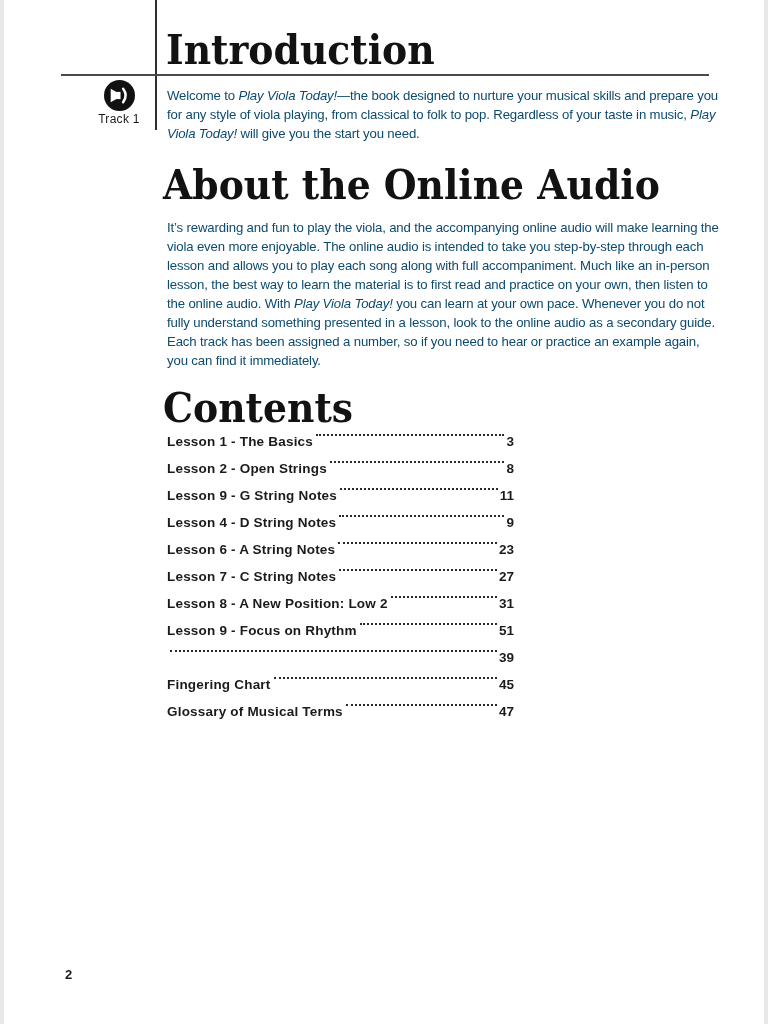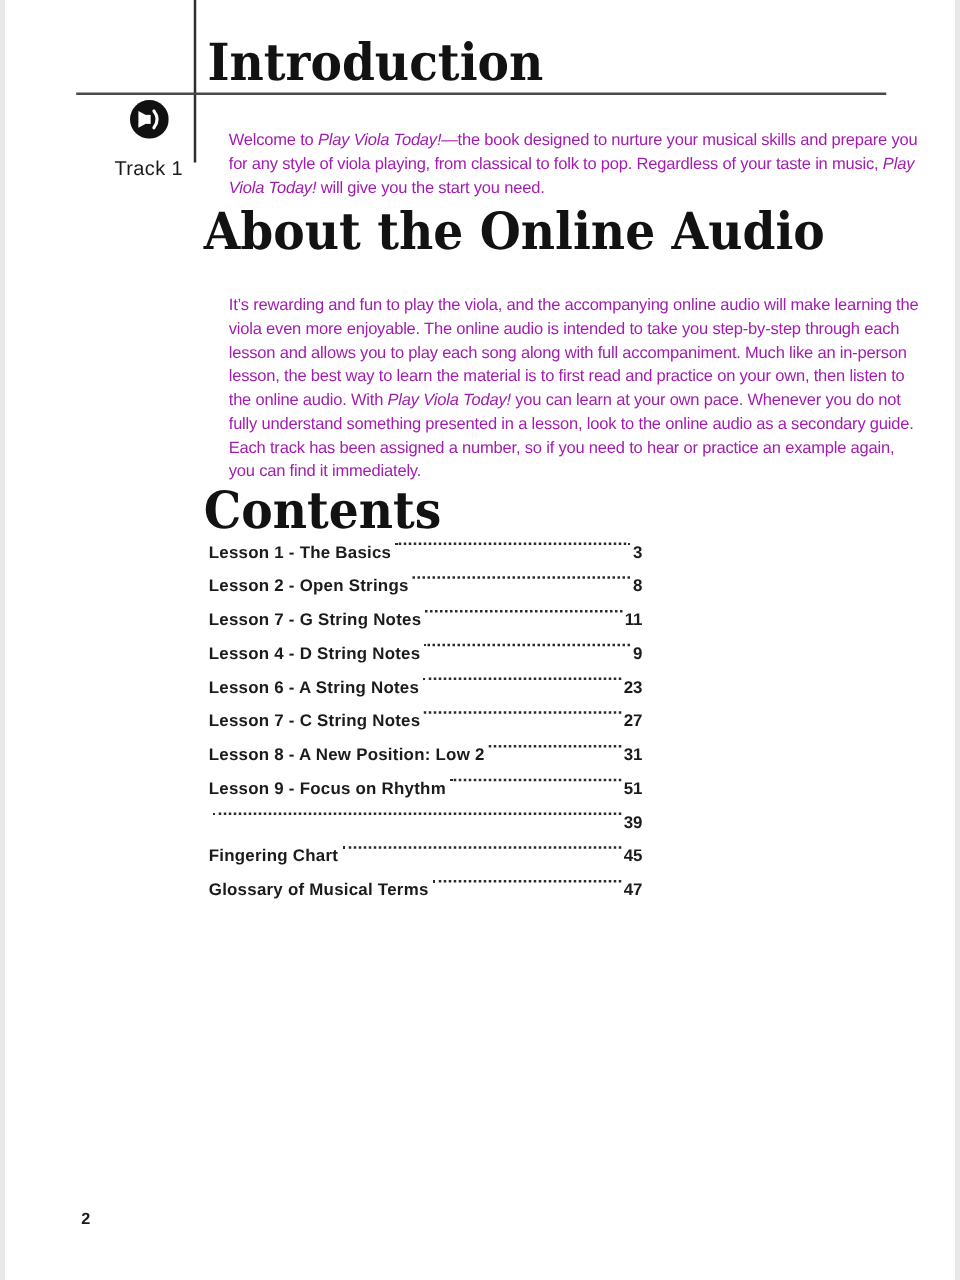--- a/index.html
+++ b/index.html
@@ -13,29 +13,29 @@
   .display-heading{
     position:absolute;margin:0;
     font-family:"DejaVu Serif",serif;font-weight:bold;color:#121212;
     font-size:41px;line-height:41px;white-space:nowrap;
     transform:scaleX(0.92);transform-origin:0 50%;letter-spacing:0px;
   }
   #h-introduction{left:162px;top:30px;}
   #h-about{left:159px;top:165px;}
   #h-contents{left:159px;top:388px;}
   .body-par{
-    position:absolute;left:163px;width:556px;margin:16px;
-    font-size:13.2px;line-height:19px;letter-spacing:-0.15px;color:#a21caf;
+    position:absolute;left:163px;width:556px;margin:0;
+    font-size:13.2px;line-height:19px;letter-spacing:-0.15px;color:#0c4a6e;
   }
   #par-intro{top:86px;}
   #par-about{top:218px;}
   .it{font-style:italic;}
   .audio-badge{position:absolute;left:85px;top:80px;width:60px;text-align:center;}
   .audio-badge svg{display:block;margin:0 auto;}
-  .track-label{display:block;margin-top:16px;font-size:16px;letter-spacing:0.3px;color:#1a1a1a;}
+  .track-label{display:block;margin-top:1px;font-size:12px;letter-spacing:0.3px;color:#1a1a1a;}
   .toc{position:absolute;left:163px;top:434px;width:347px;}
   .toc-row{display:flex;align-items:flex-start;height:27px;}
   .toc-label{
     white-space:nowrap;font-weight:bold;font-size:13.5px;line-height:15px;
     letter-spacing:0.2px;color:#1b1b1b;
   }
   .toc-dots{flex:1 1 auto;border-bottom:2px dotted #2a2a2a;margin:0 2px 3px 3px;min-width:10px;}
   .toc-page{white-space:nowrap;font-weight:bold;font-size:13.5px;line-height:15px;color:#1b1b1b;}
   .page-number{position:absolute;left:61px;top:967px;font-size:13px;font-weight:bold;color:#1b1b1b;}
 </style>
@@ -75,21 +75,21 @@
         <span class="toc-label">Lesson 1 - The Basics</span>
         <span class="toc-dots"></span>
         <span class="toc-page">3</span>
       </div>
       <div class="toc-row">
         <span class="toc-label">Lesson 2 - Open Strings</span>
         <span class="toc-dots"></span>
         <span class="toc-page">8</span>
       </div>
       <div class="toc-row">
-        <span class="toc-label">Lesson 7 - G String Notes</span>
+        <span class="toc-label">Lesson 9 - G String Notes</span>
         <span class="toc-dots"></span>
         <span class="toc-page">11</span>
       </div>
       <div class="toc-row">
         <span class="toc-label">Lesson 4 - D String Notes</span>
         <span class="toc-dots"></span>
         <span class="toc-page">9</span>
       </div>
       <div class="toc-row">
         <span class="toc-label">Lesson 6 - A String Notes</span>

